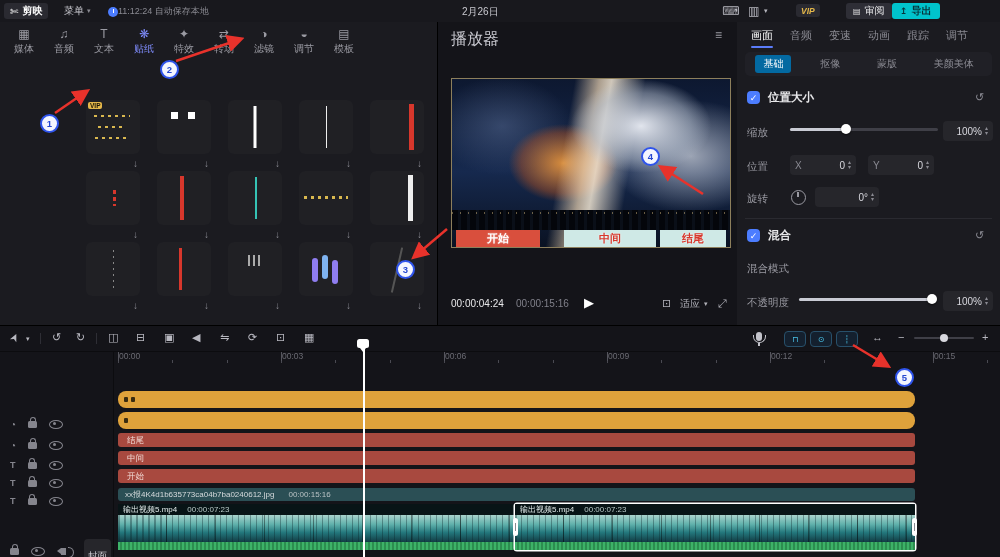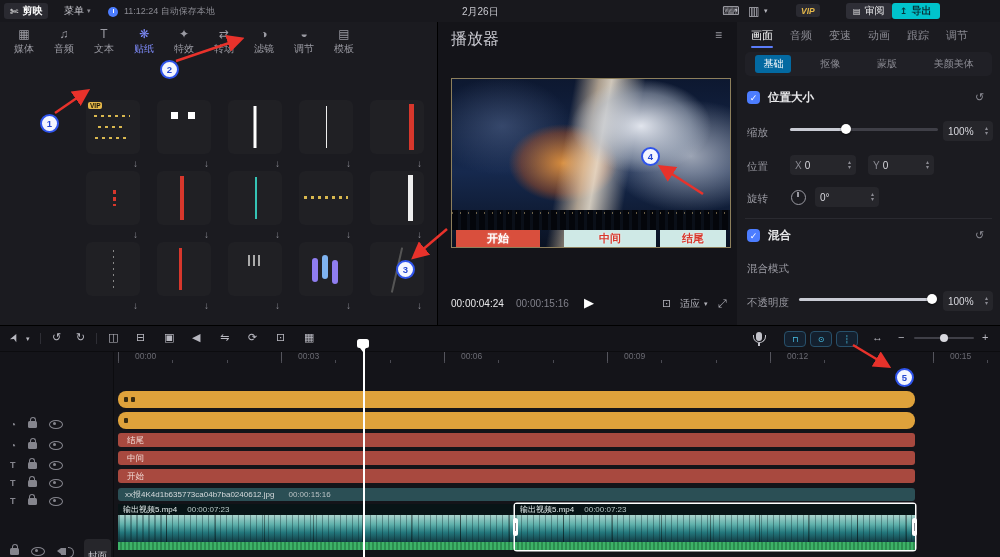--- a/index.html
+++ b/index.html
@@ -3,21 +3,21 @@
 <meta charset="utf-8">
 <style>
   html,body{margin:0;padding:0;background:#000;}
   #app{position:relative;width:1000px;height:557px;overflow:hidden;background:#111115;
        font-family:"Liberation Sans","DejaVu Sans",sans-serif;color:#d8d8de;font-size:11px;}
 
   
   #topbar{position:absolute;left:0;top:0;width:1000px;height:22px;background:#18181d;border-bottom:1px solid #000;}
   .logo-box{position:absolute;left:4px;top:3px;height:16px;padding:0 6px;background:#2a2a31;border-radius:3px;display:flex;align-items:center;gap:4px;font-weight:bold;font-size:10px;color:#fff;}
   .menu-btn{position:absolute;left:64px;top:3px;height:16px;display:flex;align-items:center;gap:3px;font-size:10px;color:#c8c8cf;}
-  .autosave{position:absolute;left:108px;top:5px;display:flex;align-items:center;gap:6px;font-size:9px;color:#8a8a92;}
+  .autosave{position:absolute;left:108px;top:5px;display:flex;align-items:center;gap:0;font-size:9px;color:#8a8a92;}
   .ic-clock-dot{width:10px;height:10px;border-radius:50%;background:#4c7dff;position:relative;}
   .ic-clock-dot::after{content:"";position:absolute;left:4.5px;top:2.5px;width:1.5px;height:3.5px;background:#fff;}
   .date{position:absolute;left:462px;top:5px;font-size:10px;color:#c8c8cf;}
   .tb-ic{position:absolute;top:4px;font-size:12px;color:#b8b8c0;}
   .vip-badge{position:absolute;left:796px;top:4px;height:13px;padding:0 5px;background:#2a2a31;border-radius:3px;color:#e5b84a;font-weight:bold;font-style:italic;font-size:8.5px;display:flex;align-items:center;}
   .review-btn{position:absolute;left:846px;top:3px;height:16px;padding:0 7px;background:#2e2e36;border-radius:3px;display:flex;align-items:center;gap:4px;font-size:10px;color:#e8e8ea;}
   .export-btn{position:absolute;left:892px;top:3px;height:16px;padding:0 8px;background:#00c3cc;border-radius:3px;display:flex;align-items:center;gap:4px;font-size:10px;font-weight:bold;color:#07333a;}
 
   
   #left-panel{position:absolute;left:0;top:22px;width:437px;height:303px;background:#1b1b20;}
@@ -92,21 +92,21 @@
   .sec-head{position:absolute;display:flex;align-items:center;gap:8px;}
   .cbx{width:13px;height:13px;border-radius:4px;background:#4c7dff;color:#fff;font-size:9px;display:flex;align-items:center;justify-content:center;}
   .sec-title{font-size:11.5px;color:#e8e8ea;font-weight:bold;}
   .reset-ic{position:absolute;font-size:11px;color:#8a8a92;}
   .plabel{position:absolute;font-size:10.5px;color:#9a9aa2;}
   .slider{position:absolute;height:10px;}
   .slider .track{position:absolute;left:0;right:0;top:3.5px;height:3px;background:#3f3f47;border-radius:2px;}
   .slider .fill{position:absolute;left:0;top:3.5px;height:3px;background:#c9cbd4;border-radius:2px;}
   .slider .knob{position:absolute;top:0;width:10px;height:10px;background:#fff;border-radius:50%;box-shadow:0 1px 2px rgba(0,0,0,.6);}
   .vbox{position:absolute;height:20px;background:#26262b;border-radius:4px;display:flex;align-items:center;padding:0 5px;font-size:10px;color:#d8d8de;}
-  .vbox .val{flex:1;text-align:left;}
+  .vbox .val{flex:1;text-align:right;}
   .vbox .axis{color:#8a8a92;margin-right:3px;}
   .steppers{display:flex;flex-direction:column;line-height:5px;font-size:6px;color:#8a8a92;margin-left:3px;}
   .ic-dial{position:absolute;width:13px;height:13px;border:1.4px solid #9a9aa2;border-radius:50%;}
   .ic-dial::after{content:"";position:absolute;left:5px;top:1px;width:1.5px;height:5px;background:#9a9aa2;}
   .iselect{position:absolute;height:22px;background:#26262b;border-radius:4px;display:flex;align-items:center;padding:0 8px;font-size:10px;color:#e8e8ea;}
   .iselect .car{margin-left:auto;color:#8a8a92;font-size:8px;}
   .idivider{position:absolute;left:8px;width:247px;height:1px;background:#2a2a30;}
 
   
   #timeline{position:absolute;left:0;top:325px;width:1000px;height:232px;background:#141419;border-top:1px solid #000;}
@@ -115,21 +115,21 @@
   .tsep{position:absolute;top:7px;width:1px;height:11px;background:#2e2e35;}
   .ic-cursor{display:inline-block;transform:rotate(-65deg);}
   .toggle-pill{position:absolute;top:5px;width:20px;height:14px;background:#14202e;border:1px solid #28506a;border-radius:4px;display:flex;align-items:center;justify-content:center;font-size:8px;color:#4ac3e8;}
   .ic-mic{position:absolute;left:756px;top:6px;width:6px;height:9px;background:#c3c3ca;border-radius:3px;}
   .ic-mic::before{content:"";position:absolute;left:-3px;top:3px;width:11px;height:7px;border:1.3px solid #c3c3ca;border-top:none;border-radius:0 0 7px 7px;}
   .ic-mic::after{content:"";position:absolute;left:2px;top:11px;width:2px;height:3px;background:#c3c3ca;}
   .zoom-slider{position:absolute;left:914px;top:11px;width:60px;height:2px;background:#3f3f47;border-radius:1px;}
   .zoom-slider .knob{position:absolute;left:26px;top:-3px;width:8px;height:8px;border-radius:50%;background:#d8d8de;}
   #tl-ruler{position:absolute;left:113px;top:25px;width:887px;height:14px;}
   .ruler-ticks{position:absolute;left:5px;right:0;top:9px;height:3px;background:repeating-linear-gradient(90deg,#4a4a52 0 1px,transparent 1px 54.33px);}
-  .rlabel{position:absolute;top:1px;font-size:8.5px;color:#6b6b73;border-left:1px solid #55555d;padding-left:16px;line-height:9px;}
+  .rlabel{position:absolute;top:1px;font-size:8.5px;color:#6b6b73;border-left:1px solid #55555d;padding-left:0;line-height:9px;}
   #track-heads{position:absolute;left:0;top:25px;width:113px;height:207px;border-right:1px solid #0c0c0f;}
   .th-row{position:absolute;left:0;width:113px;display:flex;align-items:center;gap:12px;padding-left:10px;}
   .tt-ic{font-size:9px;font-weight:bold;color:#85858d;}
   .clockish{font-size:10px;color:#85858d;line-height:10px;}
   .ic-lock{position:relative;width:9px;height:7px;background:#85858d;border-radius:1.5px;display:inline-block;}
   .ic-lock::before{content:"";position:absolute;left:1.5px;top:-4px;width:4px;height:4px;border:1.5px solid #85858d;border-bottom:none;border-radius:3px 3px 0 0;}
   .ic-eye{position:relative;width:12px;height:7px;border:1.3px solid #85858d;border-radius:50%;display:inline-block;}
   .ic-eye::after{content:"";position:absolute;left:3.2px;top:1.2px;width:3px;height:3px;background:#85858d;border-radius:50%;}
   .ic-speaker{position:relative;width:5px;height:7px;background:#85858d;display:inline-block;margin-left:4px;}
   .ic-speaker::before{content:"";position:absolute;left:-4px;top:.5px;border-top:3px solid transparent;border-bottom:3px solid transparent;border-right:4px solid #85858d;}

